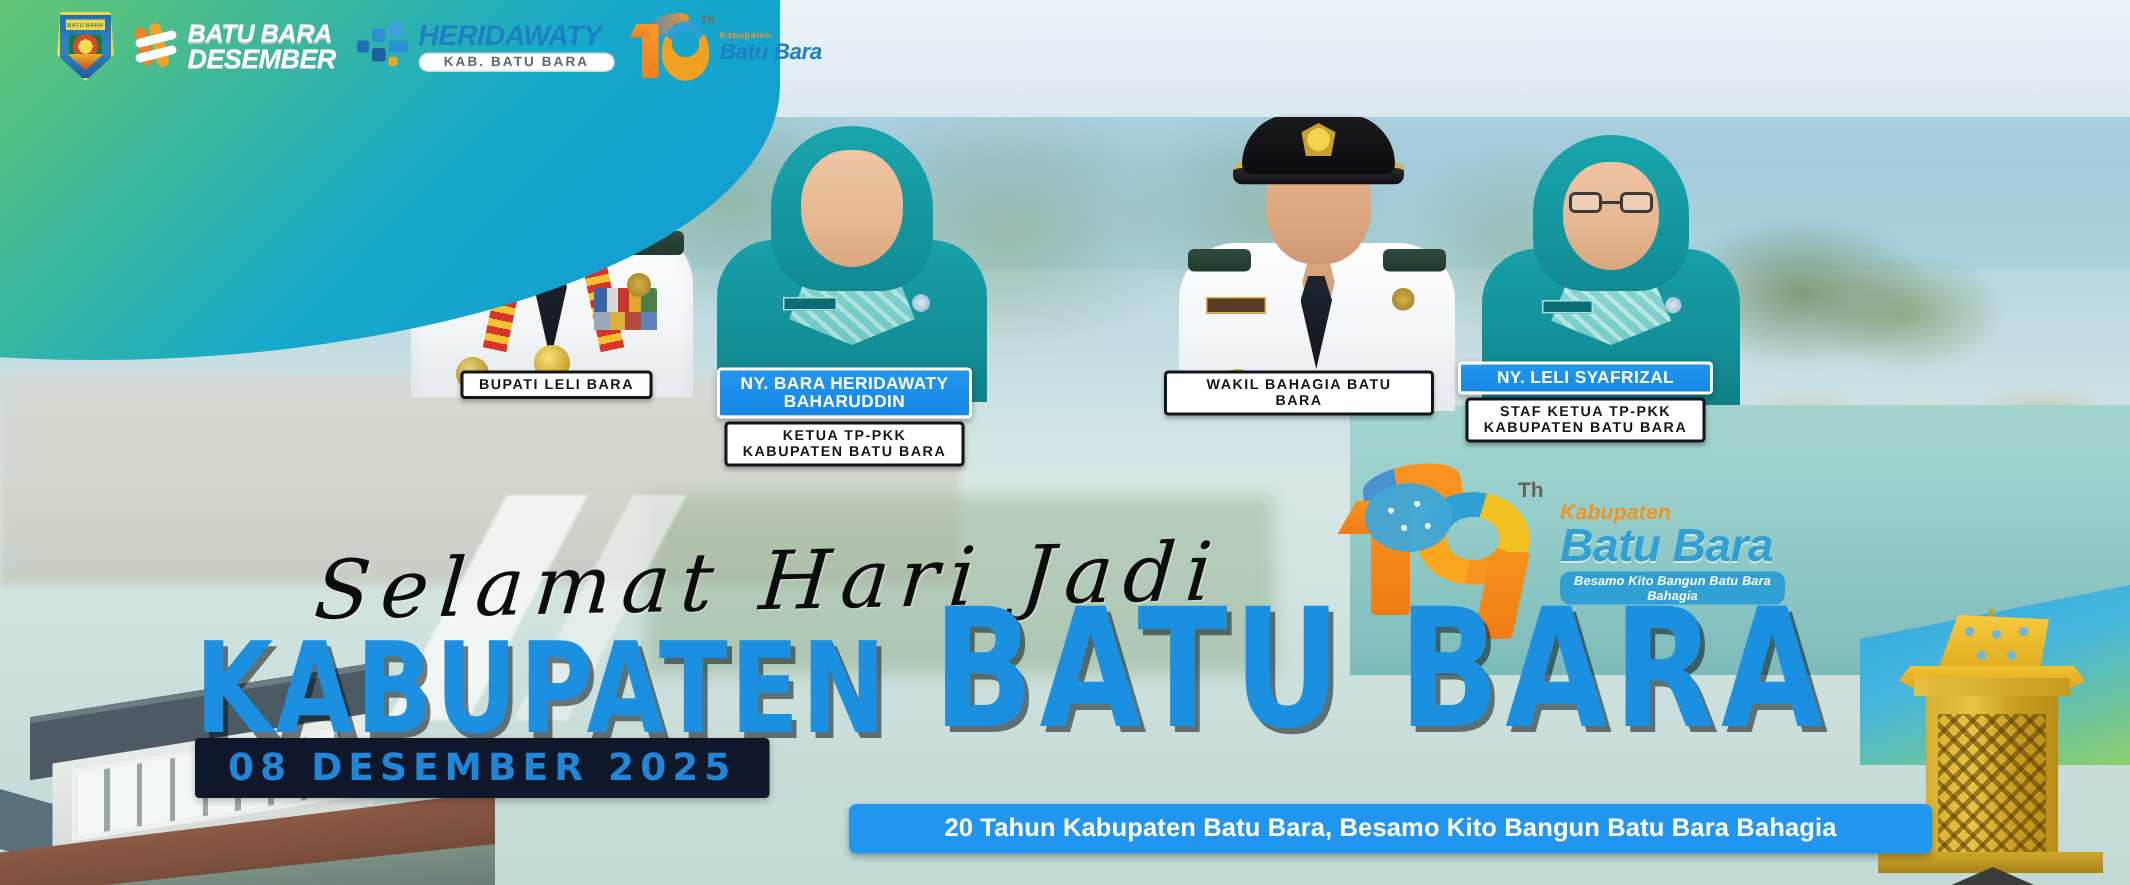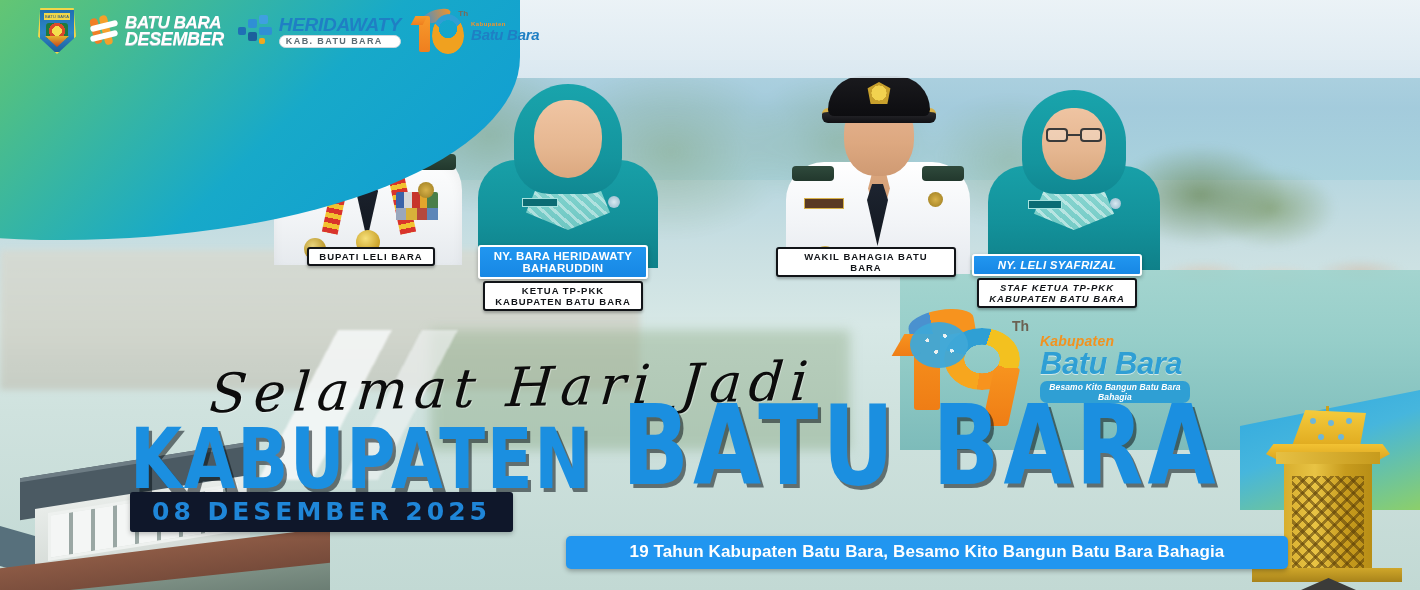--- a/index.html
+++ b/index.html
@@ -219,21 +219,21 @@
   .dis-mark .e{ left:21px; top:12px; width:13px; height:8px; background:#2f8fd4; }
   .dis-mark .f{ left:21px; top:23px; width:6px; height:6px; background:#f0a91f; }
   .dis-text { line-height:1; }
   .dis-text .t1 {
     display:block; color:#1f7fc4; font-weight:bold; font-style:italic;
     font-size:19px; letter-spacing:-.3px;
   }
   .dis-text .t2 {
     display:block; margin-top:1px; background:#ffffff; border:1px solid #cfd8dd;
     border-radius:9px; color:#5b6b73; font-weight:bold; font-size:9px;
-    letter-spacing:1.4px; padding:1px 6px; text-align:left;
+    letter-spacing:1.4px; padding:1px 16px; text-align:left;
   }
 
   .logo-19 { display:flex; align-items:center; gap:4px; }
   .n19 { width:52px; height:46px; position:relative; }
   .n19 .one {
     position:absolute; left:4px; top:8px; width:11px; height:36px;
     background:linear-gradient(180deg,#f79a2b,#ef7f1f);
     border-radius:2px;
   }
   .n19 .one::before{
@@ -508,21 +508,21 @@
     line-height:11px;
     padding:2px 10px;
     text-align:center;
     white-space:pre-line;
     width:fit-content;
     box-shadow:0 2px 3px rgba(0,0,0,.28);
   }
   #plate1 { left:276px; top:245px; width:190px; }
   #plate2 { left:478px; top:245px; width:170px; }
   #plate3 { left:776px; top:245px; width:180px; }
-  #plate4 { left:972px; top:254px; width:170px;font-style:italic; }
+  #plate4 { left:972px; top:241px; width:170px; }
 
   
   .anniv { position:absolute; left:900px; top:312px; width:290px; height:100px; }
   .anniv .num {
     position:absolute; left:0; top:0; width:130px; height:100px;
   }
   .anniv .one {
     position:absolute; left:14px; top:22px; width:26px; height:76px;
     background:linear-gradient(180deg,#f7931e 0%,#ef7d15 100%);
     border-radius:3px;
@@ -821,16 +821,16 @@
 
   <div class="headline">
     <span class="kab">KABUPATEN</span><span class="bat">BATU BARA</span>
   </div>
 
   <div class="datebox">
     <span>08 DESEMBER 2025</span>
   </div>
 
   <div class="tagbar">
-    <span>19 Tahun Kabupaten Batu Bara, Besamo Kito Bangun Batu Bara Bahagia</span>
+    <span>20 Tahun Kabupaten Batu Bara, Besamo Kito Bangun Batu Bara Bahagia</span>
   </div>
 
 </div>
 
 </body></html>

